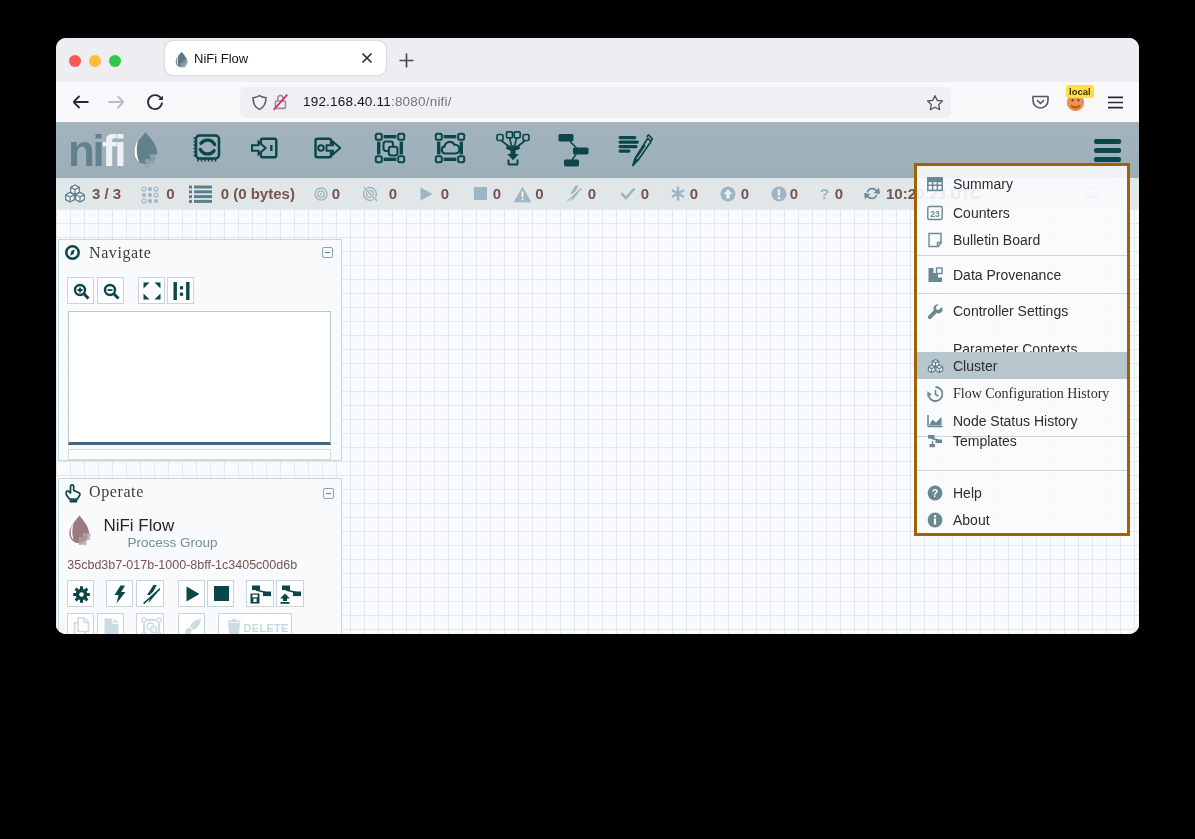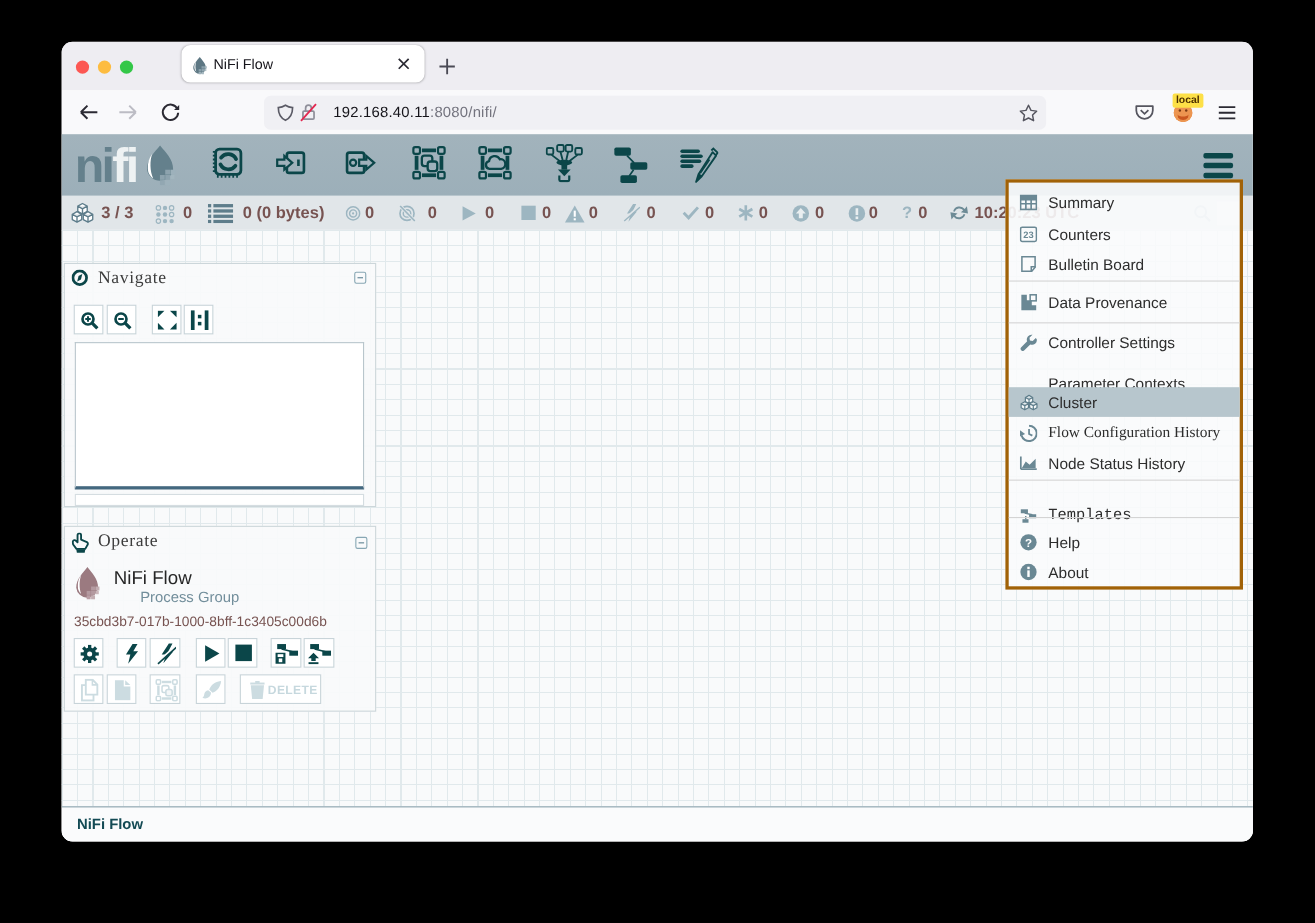--- a/index.html
+++ b/index.html
@@ -1,19 +1,19 @@
 <!DOCTYPE html>
 <html><head>
 <meta charset="utf-8">
 <style>
   * { margin:0; padding:0; box-sizing:border-box; }
   html,body { width:1195px; height:839px; background:#000; overflow:hidden;
     font-family:"Liberation Sans", sans-serif; -webkit-font-smoothing:antialiased; }
   .abs { position:absolute; }
-  #win { position:absolute; left:56px; top:38px; width:1083px; height:727px;
+  #win { position:absolute; left:56px; top:38px; width:1083px; height:596px;
     border-radius:10px; overflow:hidden; background:#f9f9fb; }
   
   #tabbar { position:absolute; left:0; top:0; width:100%; height:44px; background:#eeedf2; }
   .tl { position:absolute; top:16.5px; width:12px; height:12px; border-radius:50%; }
   #tab { position:absolute; left:109px; top:3px; width:221px; height:34px; background:#fff;
     border-radius:8px; box-shadow:0 0 2px rgba(0,0,0,.28); }
   #tab .ttl { position:absolute; left:29px; top:10px; font-size:13px; color:#15141a; }
   #tab .x { position:absolute; right:10px; top:8px; width:18px; height:18px; color:#2b2a33; }
   #navbar { position:absolute; left:0; top:44px; width:100%; height:40px; background:#f9f9fb; }
   #urlbar { position:absolute; left:184px; top:5px; width:711px; height:31px;
@@ -579,21 +579,21 @@
         <span>Flow Configuration History</span>
       </div>
       <div class="mi" style="top:240.6px;">
         <svg width="16" height="16" viewBox="0 0 16 16">
           <path d="M1 13.5 V2 M1 13.5 H15.5" stroke="#6a8894" stroke-width="1.6"></path>
           <path d="M2 12.5 L5.5 6.5 L9 9.5 L14.5 4 V12.5 Z" fill="#6a8894"></path>
         </svg>
         <span>Node Status History</span>
       </div>
       <div class="msep" style="top:270px;"></div>
-      <div class="mi" style="top:289px;font-family:Liberation Mono, monospace;">
+      <div class="mi" style="top:261px;">
         <svg width="16" height="16" viewBox="0 0 16 16">
           <rect x="1" y="2" width="6.5" height="3.6" fill="#6a8894"></rect>
           <rect x="8.5" y="6.5" width="6.5" height="3.6" fill="#6a8894"></rect>
           <rect x="2.5" y="11" width="5.5" height="3.2" fill="#6a8894"></rect>
           <path d="M4.5 5.5 L11.5 7 M5.5 8 V11" stroke="#6a8894" stroke-width="1.3"></path>
         </svg>
         <span>Templates</span>
       </div>
       <div class="msep" style="top:304px;"></div>
       <div class="mi" style="top:312.7px;">

